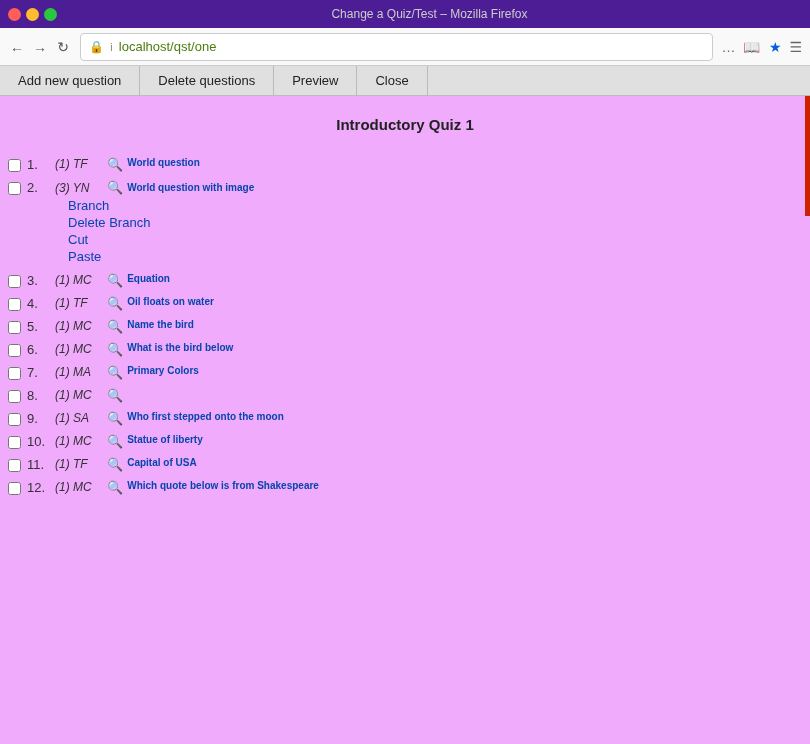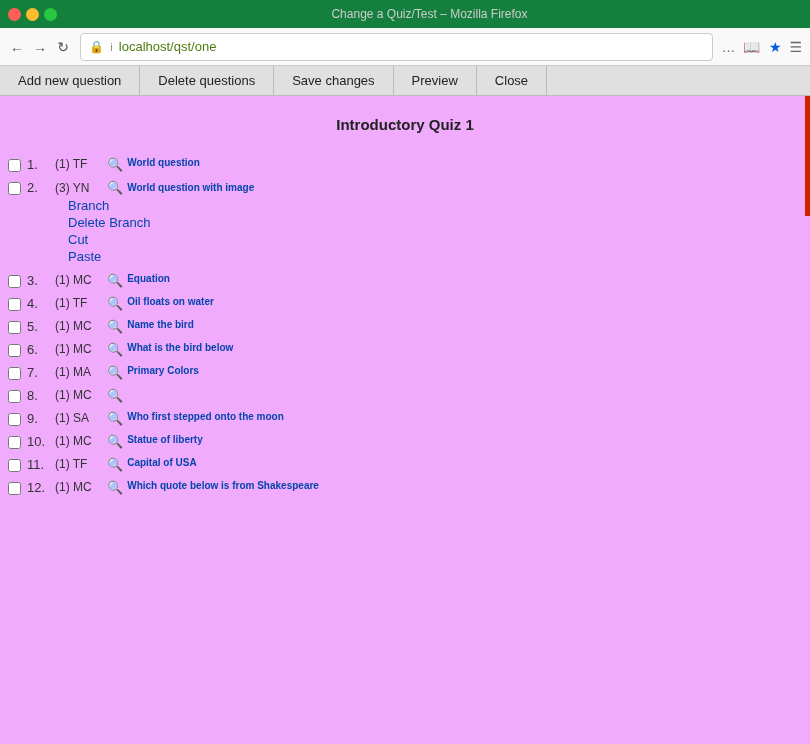--- a/index.html
+++ b/index.html
@@ -1,20 +1,20 @@
 <!DOCTYPE html>
 <html><head>
   <meta charset="utf-8">
   <style>
     * { margin: 0; padding: 0; box-sizing: border-box; }
     body { font-family: Arial, sans-serif; font-size: 13px; background: #f0f0f0; width: 810px; height: 744px; overflow: hidden; }
 
     
     .title-bar {
-      background: #15803d;
+      background: #4c1d95;
       height: 28px;
       display: flex;
       align-items: center;
       padding: 0 8px;
     }
     .title-bar-buttons {
       display: flex;
       gap: 5px;
     }
     .tb-btn {
@@ -140,20 +140,21 @@
     }
     .question-num {
       min-width: 28px;
       color: #333;
       font-size: 13px;
     }
     .question-type {
       color: #333;
       font-size: 12px;
       min-width: 52px;
+      font-style: italic;
     }
     .question-search-icon {
       color: #555;
       font-size: 13px;
       margin-right: 4px;
       cursor: pointer;
     }
     .question-text {
       color: #0645ad;
       font-size: 10px;
@@ -218,21 +219,20 @@
     <span class="url-right-icon">…</span>
     <span class="url-right-icon">📖</span>
     <span class="url-right-icon url-bookmark">★</span>
     <span class="url-right-icon">☰</span>
   </div>
 </div>
 
 <div class="toolbar">
   <button class="toolbar-btn">Add new question</button>
   <button class="toolbar-btn">Delete questions</button>
-  <button class="toolbar-btn">Save changes</button>
   <button class="toolbar-btn">Preview</button>
   <button class="toolbar-btn">Close</button>
 </div>
 
 <div class="right-accent"></div>
 
 <div class="page-content">
   <h2 class="quiz-title">Introductory Quiz 1</h2>
 
   <ul class="question-list">

